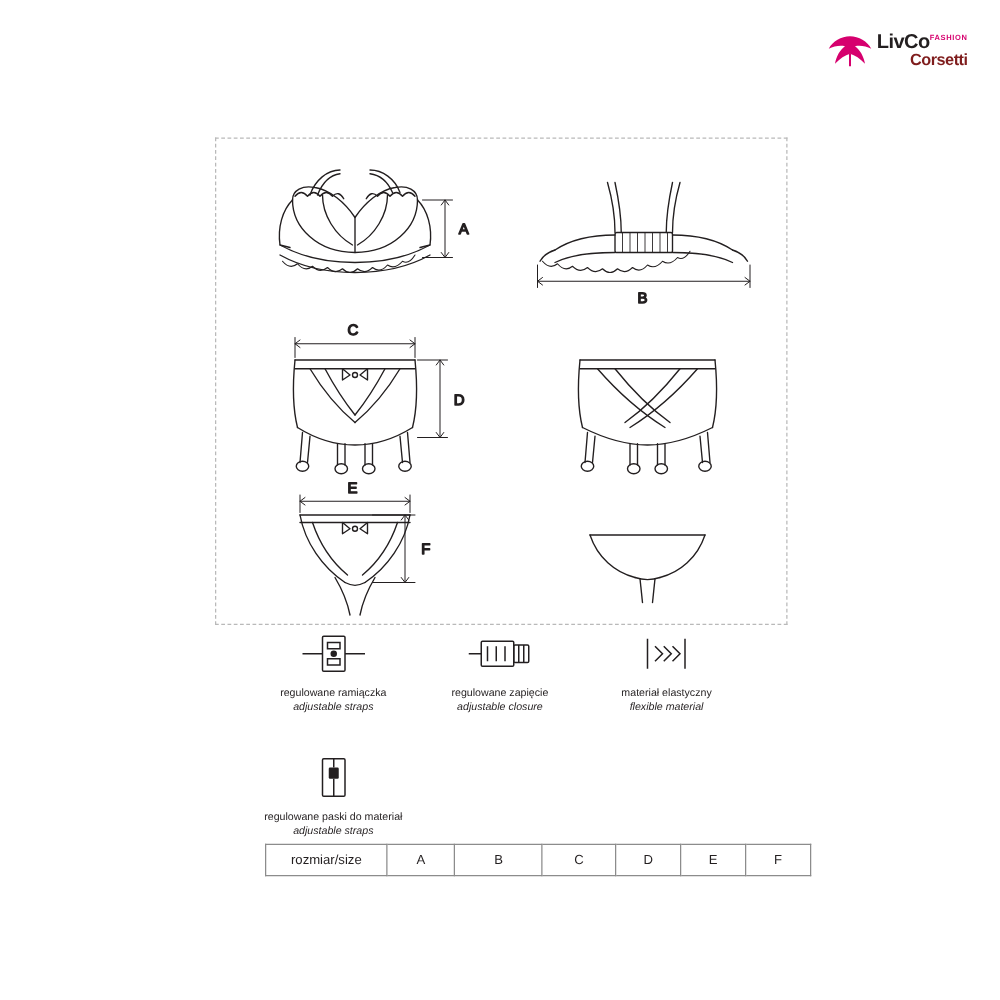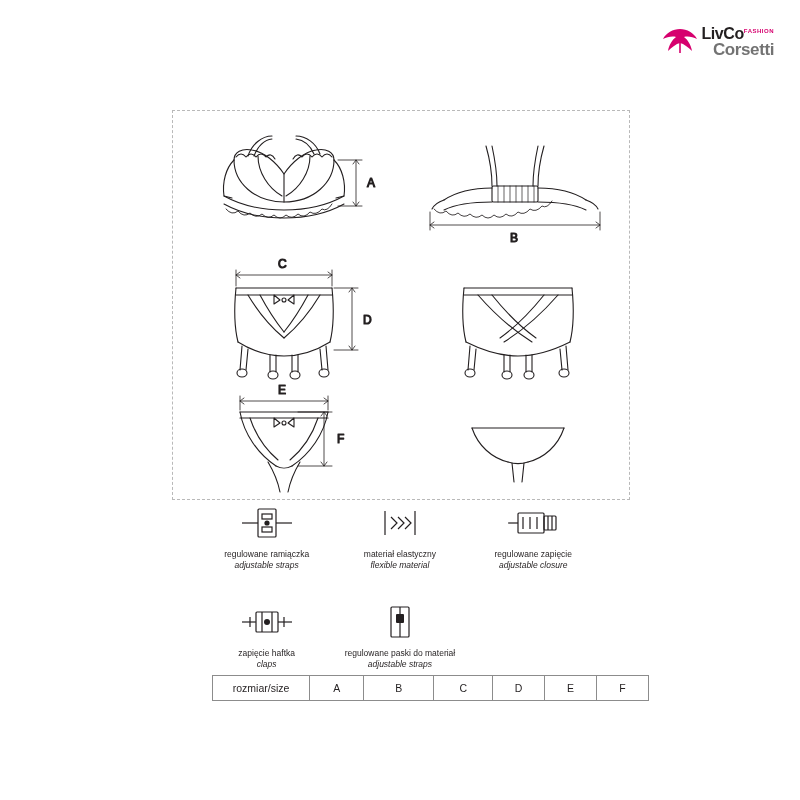--- a/index.html
+++ b/index.html
@@ -48,24 +48,24 @@
   }
   .brand-fashion {
     font-size: 6px;
     letter-spacing: 0.5px;
     color: #d6006e;
     vertical-align: super;
     font-weight: bold;
   }
   .brand-line2 {
     font-family: "Liberation Sans", sans-serif;
-    font-size: 17px;
+    font-size: 13px;
     font-weight: bold;
     letter-spacing: -0.4px;
-    color: #737373;
+    color: #7f1d1d;
     display: block;
     margin-top: -1px;
   }
   .brand-mark {
     position: absolute;
     right: 74px;
     top: 2px;
   }
 
   
@@ -393,74 +393,56 @@
         <div class="feature-cap">
           <span class="pl">regulowane ramiączka</span>
           <span class="en">adjustable straps</span>
         </div>
       </div>
 
       <div class="feature">
         <div class="feature-icon">
           <svg width="58" height="36" viewBox="0 0 58 36">
             <g fill="none" stroke="#231f20" stroke-width="1.2">
+              <path d="M4 18 L14 18"></path>
+              <rect x="14" y="8" width="26" height="20" rx="1"></rect>
+              <path d="M19 12 L19 24 M26 12 L26 24 M33 12 L33 24"></path>
+              <rect x="40" y="11" width="12" height="14" rx="1"></rect>
+              <path d="M44 11 L44 25 M48 11 L48 25"></path>
+            </g>
+          </svg>
+        </div>
+        <div class="feature-cap">
+          <span class="pl">regulowane zapięcie</span>
+          <span class="en">adjustable closure</span>
+        </div>
+      </div>
+
+      <div class="feature">
+        <div class="feature-icon">
+          <svg width="58" height="36" viewBox="0 0 58 36">
+            <g fill="none" stroke="#231f20" stroke-width="1.2">
               <path d="M14 6 L14 30"></path>
               <path d="M44 6 L44 30"></path>
               <path d="M20 12 L26 18 L20 24"></path>
               <path d="M27 12 L33 18 L27 24"></path>
               <path d="M34 12 L40 18 L34 24"></path>
             </g>
           </svg>
         </div>
         <div class="feature-cap">
           <span class="pl">materiał elastyczny</span>
           <span class="en">flexible material</span>
         </div>
       </div>
 
-      <div class="feature">
-        <div class="feature-icon">
-          <svg width="58" height="36" viewBox="0 0 58 36">
-            <g fill="none" stroke="#231f20" stroke-width="1.2">
-              <path d="M4 18 L14 18"></path>
-              <rect x="14" y="8" width="26" height="20" rx="1"></rect>
-              <path d="M19 12 L19 24 M26 12 L26 24 M33 12 L33 24"></path>
-              <rect x="40" y="11" width="12" height="14" rx="1"></rect>
-              <path d="M44 11 L44 25 M48 11 L48 25"></path>
-            </g>
-          </svg>
-        </div>
-        <div class="feature-cap">
-          <span class="pl">regulowane zapięcie</span>
-          <span class="en">adjustable closure</span>
-        </div>
-      </div>
-
     </div>
 
     <div class="feature-row" style="margin-top:30px;">
 
-      <div class="feature">
-        <div class="feature-icon">
-          <svg width="58" height="36" viewBox="0 0 58 36">
-            <g fill="none" stroke="#231f20" stroke-width="1.2">
-              <path d="M4 18 L18 18"></path>
-              <path d="M40 18 L54 18"></path>
-              <rect x="18" y="8" width="22" height="20" rx="1"></rect>
-              <path d="M24 8 L24 28 M34 8 L34 28"></path>
-              <circle cx="29" cy="18" r="3" fill="#231f20" stroke="none"></circle>
-              <path d="M12 13 L12 23 M46 13 L46 23"></path>
-            </g>
-          </svg>
-        </div>
-        <div class="feature-cap">
-          <span class="pl">zapięcie haftka</span>
-          <span class="en">claps</span>
-        </div>
-      </div>
 
       <div class="feature">
         <div class="feature-icon">
           <svg width="58" height="36" viewBox="0 0 58 36">
             <g fill="none" stroke="#231f20" stroke-width="1.2">
               <rect x="20" y="3" width="18" height="30" rx="1"></rect>
               <path d="M29 3 L29 10"></path>
               <rect x="25" y="10" width="8" height="9" rx="1" fill="#231f20" stroke="none"></rect>
               <path d="M29 19 L29 33"></path>
             </g>

